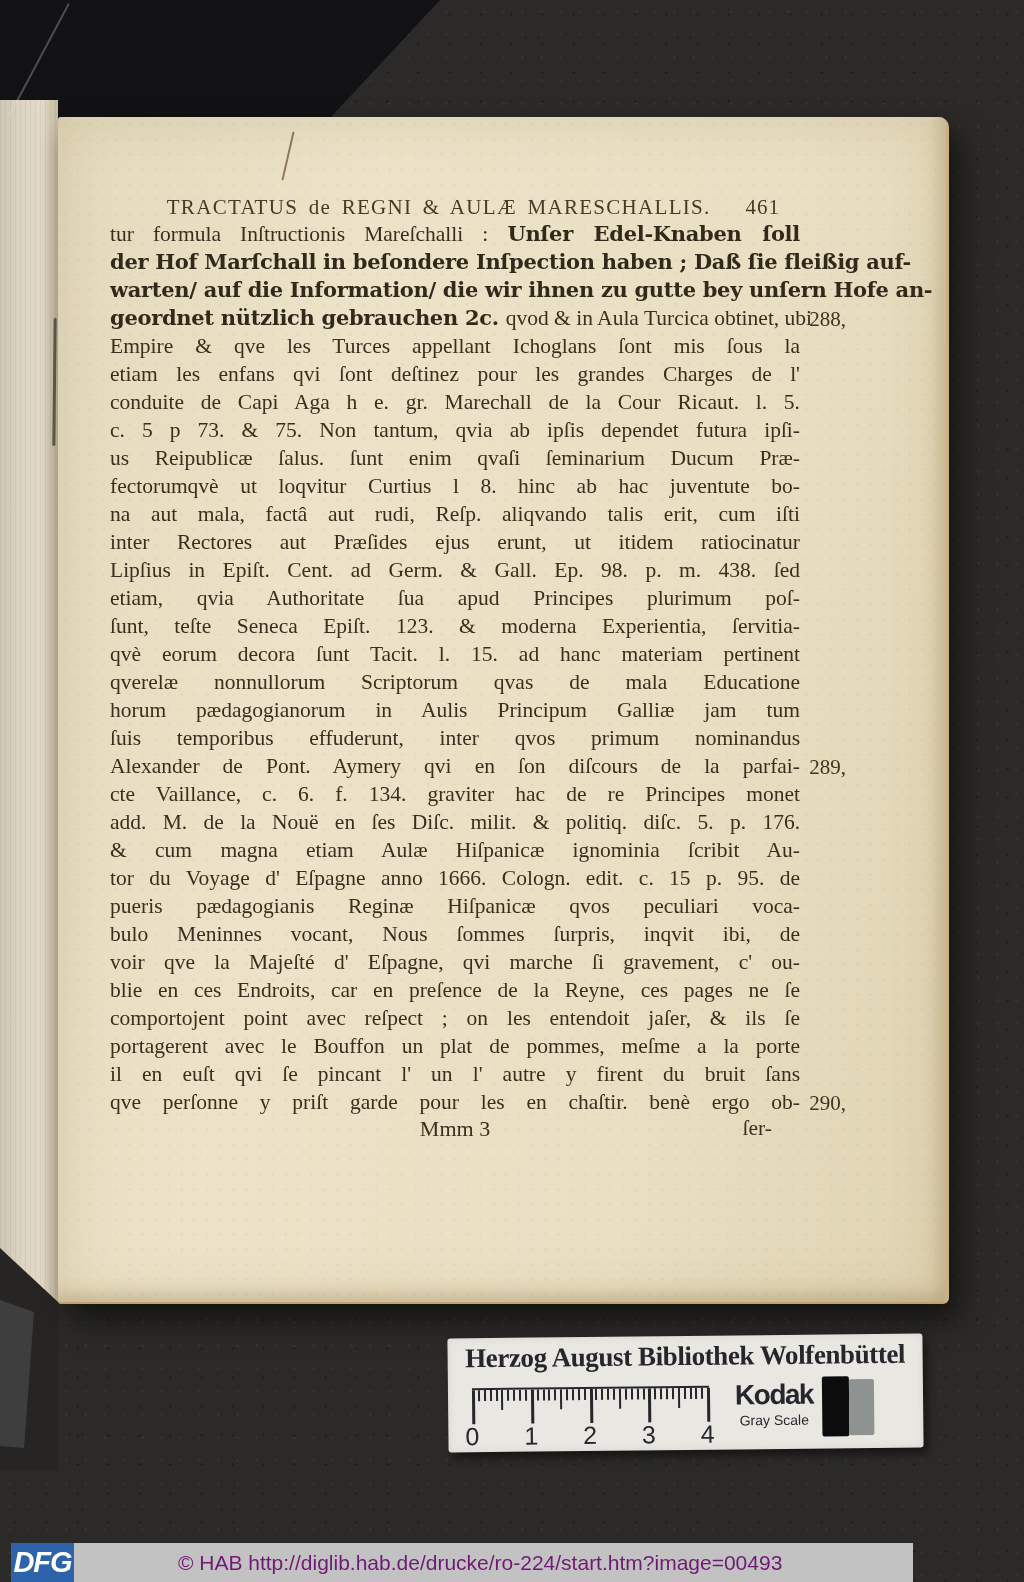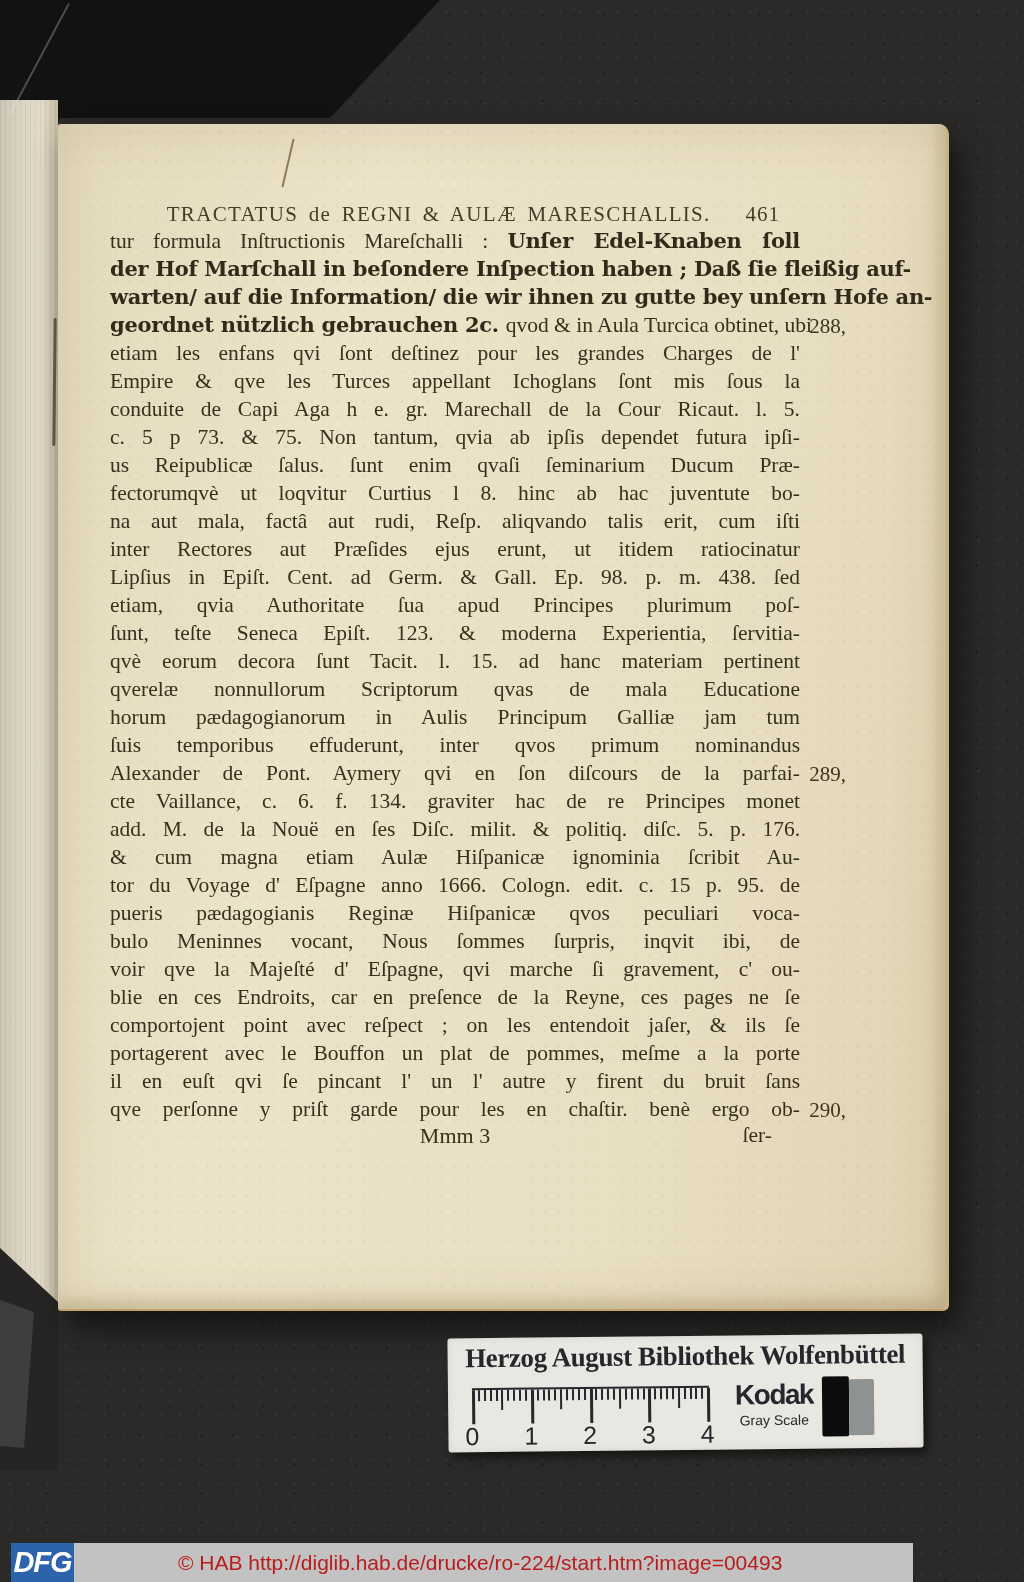--- a/index.html
+++ b/index.html
@@ -39,21 +39,21 @@
     background:rgba(195,195,200,.16);
     clip-path:polygon(0 0,34px 12px,24px 148px,0 146px);
   }
   .film-edge{
     position:absolute;left:8px;top:116px;width:128px;height:2px;
     background:rgba(225,225,235,.28);
     transform:rotate(-62deg);transform-origin:0 0;border-radius:2px;
   }
   
   .book-page{
-    position:absolute;left:58px;top:124px;width:888px;height:1185px;
+    position:absolute;left:58px;top:117px;width:888px;height:1185px;
     background:
       radial-gradient(rgba(120,90,40,.05) 1px, transparent 1.6px),
       linear-gradient(100deg,#e4dabd,#ece3c8 30%,var(--paper,#e9dfc3) 68%,#dfd3b2);
     background-size:13px 15px,100% 100%;
     border-radius:3px 10px 6px 3px;
     box-shadow:
       10px 16px 30px rgba(0,0,0,.55),
       inset 0 0 55px rgba(140,110,60,.20),
       inset -5px -7px 16px rgba(120,90,40,.25),
       inset 3px 3px 10px rgba(255,255,245,.35);
@@ -126,21 +126,21 @@
   .dfg-logo{
     position:absolute;left:0;top:0;width:63px;height:39px;
     background:var(--dfg-blue,#2c63ab);
     display:flex;align-items:center;justify-content:center;
     font-family:"Liberation Sans",sans-serif;font-weight:700;font-style:italic;
     font-size:29px;color:#fff;letter-spacing:-1px;
   }
   .caption{
     position:absolute;left:50%;top:0;transform:translateX(-47%);
     line-height:39px;font-family:"Liberation Sans",sans-serif;font-size:21px;
-    color:#b91c1c;white-space:nowrap;
+    color:#701a75;white-space:nowrap;
   }
 </style>
 </head>
 <body>
 
 <div class="stage" style="--backdrop: #2b2a28; --paper: #e9dfc3; --ink: #3a2f1f; --label-bg: #e9e7e2; --label-ink: #26262c; --footer-bar: #c2c2c2; --dfg-blue: #2c63ab; --patch-black: #0c0c0c; --patch-gray: #8e9392;">
   <div class="backdrop"></div>
   <div class="corner-dark-a"></div>
   <div class="page-stack"></div>
   <div class="stack-dark-bottom"></div>
@@ -151,22 +151,22 @@
     <div class="pen-stroke"></div>
     <div class="header-row">
       <span class="running-title">TRACTATUS de REGNI &amp; AULÆ MARESCHALLIS.</span>
       <span class="page-number">461</span>
     </div>
     <div class="text-block" id="text-block">
         <div class="bodyline"><span class="seg-r">tur </span><span class="seg-i">formula Inſtructionis Mareſchalli : </span><span class="seg-f">Unſer Edel-Knaben ſoll</span></div>
         <div class="bodyline"><span class="seg-f">der Hof Marſchall in beſondere Inſpection haben ; Daß ſie fleißig auf-</span></div>
         <div class="bodyline"><span class="seg-f">warten/ auf die Information/ die wir ihnen zu gutte bey unſern Hofe an-</span></div>
         <div class="bodyline"><span class="seg-f">geordnet nützlich gebrauchen 2c. </span><span class="seg-r">qvod &amp; in Aula Turcica obtinet, ubi</span><span class="margin-num">288,</span></div>
+        <div class="bodyline"><span class="seg-i">Empire &amp; qve les Turces appellant Ichoglans ſont mis ſous la</span></div>
         <div class="bodyline"><span class="seg-r">etiam </span><span class="seg-i">les enfans qvi ſont deſtinez pour les grandes Charges de l'</span></div>
-        <div class="bodyline"><span class="seg-i">Empire &amp; qve les Turces appellant Ichoglans ſont mis ſous la</span></div>
         <div class="bodyline"><span class="seg-i">conduite de Capi Aga h e. gr. Marechall de la Cour Ricaut. l. 5.</span></div>
         <div class="bodyline"><span class="seg-i">c. 5 p 73. &amp; 75. </span><span class="seg-r">Non tantum, qvia ab ipſis dependet futura ipſi-</span></div>
         <div class="bodyline"><span class="seg-r">us Reipublicæ ſalus. ſunt enim qvaſi ſeminarium Ducum Præ-</span></div>
         <div class="bodyline"><span class="seg-r">fectorumqvè ut loqvitur </span><span class="seg-i">Curtius l 8. </span><span class="seg-r">hinc ab hac juventute bo-</span></div>
         <div class="bodyline"><span class="seg-r">na aut mala, factâ aut rudi, Reſp. aliqvando talis erit, cum iſti</span></div>
         <div class="bodyline"><span class="seg-r">inter Rectores aut Præſides ejus erunt, ut itidem ratiocinatur</span></div>
         <div class="bodyline"><span class="seg-i">Lipſius in Epiſt. Cent. ad Germ. &amp; Gall. Ep. 98. p. m. 438. </span><span class="seg-r">ſed</span></div>
         <div class="bodyline"><span class="seg-r">etiam, qvia Authoritate ſua apud Principes plurimum poſ-</span></div>
         <div class="bodyline"><span class="seg-r">ſunt, teſte </span><span class="seg-i">Seneca Epiſt. 123. </span><span class="seg-r">&amp; moderna Experientia, ſervitia-</span></div>
         <div class="bodyline"><span class="seg-r">qvè eorum decora ſunt </span><span class="seg-i">Tacit. l. 15. </span><span class="seg-r">ad hanc materiam pertinent</span></div>

